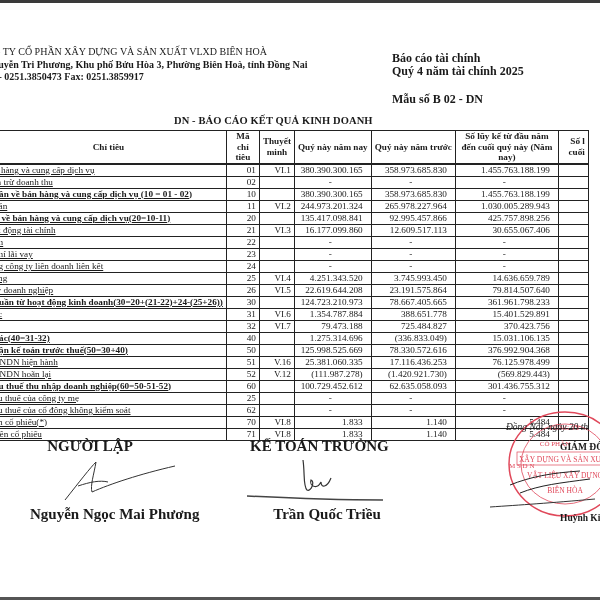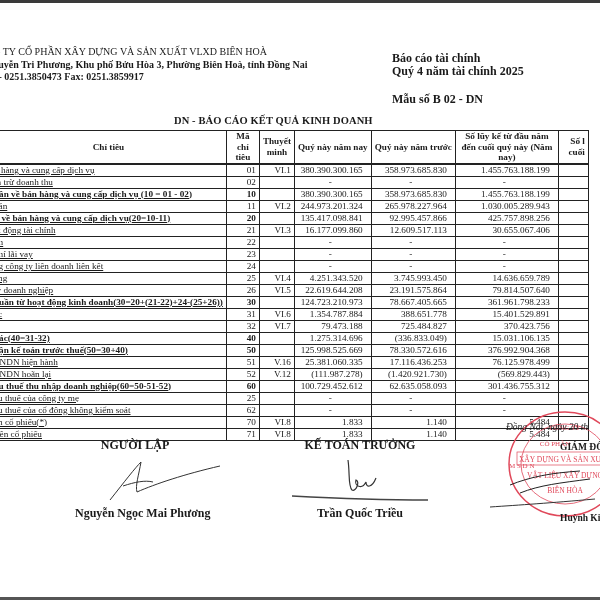--- a/index.html
+++ b/index.html
@@ -22,40 +22,40 @@
     border-collapse:collapse; font-size:9.2px; table-layout:fixed;
   }
   table.statement th, table.statement td {
     border:1px solid #222; padding:0 3px; height:11px; line-height:11px;
     white-space:nowrap; overflow:hidden;
   }
   table.statement th { font-weight:bold; text-align:center; line-height:10.5px; height:24px; }
   table.statement td.name { text-align:left; text-decoration:underline; }
   table.statement td.name.bold { font-weight:bold; }
   table.statement td.code { text-align:right; }
-  table.statement td.code.bold { font-weight:bold; }
+  table.statement td.code.bold { font-weight:normal; }
   table.statement td.note { text-align:right; }
   table.statement td.num { text-align:right; padding-right:8px; }
   table.statement td.num.dash { text-align:center; }
   table.statement tr.thick-top td { border-top:2px solid #222; }
   .col-name { width:229px; }
   .col-code { width:33px; }
   .col-note { width:33px; }
   .col-cur { width:75px; }
   .col-prev { width:84px; }
   .col-cum { width:103px; }
   .col-cum2 { width:30px; }
 
-  .sig-block { position:absolute; text-align:center; font-size:12px;margin-left:45px; }
+  .sig-block { position:absolute; text-align:center; font-size:15px; }
   .sig-title { font-weight:bold; white-space:nowrap; }
   .sig-name { font-weight:bold; white-space:nowrap; }
   .sig-preparer { left:30px; top:438px; width:120px; }
   .sig-preparer .sig-name { position:absolute; left:0; top:68px; width:120px; }
   .sig-chief { left:250px; top:438px; width:130px; }
-  .sig-chief .sig-name { position:absolute; left:0; top:68px; width:130px; }
+  .sig-chief .sig-name { position:absolute; left:12px; top:68px; width:130px; }
   .signature-svg { position:absolute; }
 
   .sig-director { position:absolute; left:520px; top:410px; width:120px; font-size:9.5px; }
   .sig-director .place-date { position:absolute; left:-14px; top:12px; font-style:italic; white-space:nowrap; font-size:9.5px; }
   .sig-director .sig-title { position:absolute; left:40px; top:32px; }
   .sig-director .sig-name { position:absolute; left:12px; top:103px;margin-left:28px; }
   .stamp { position:absolute; left:505px; top:408px; width:120px; height:112px; }
 </style>
 </head>
 <body>

